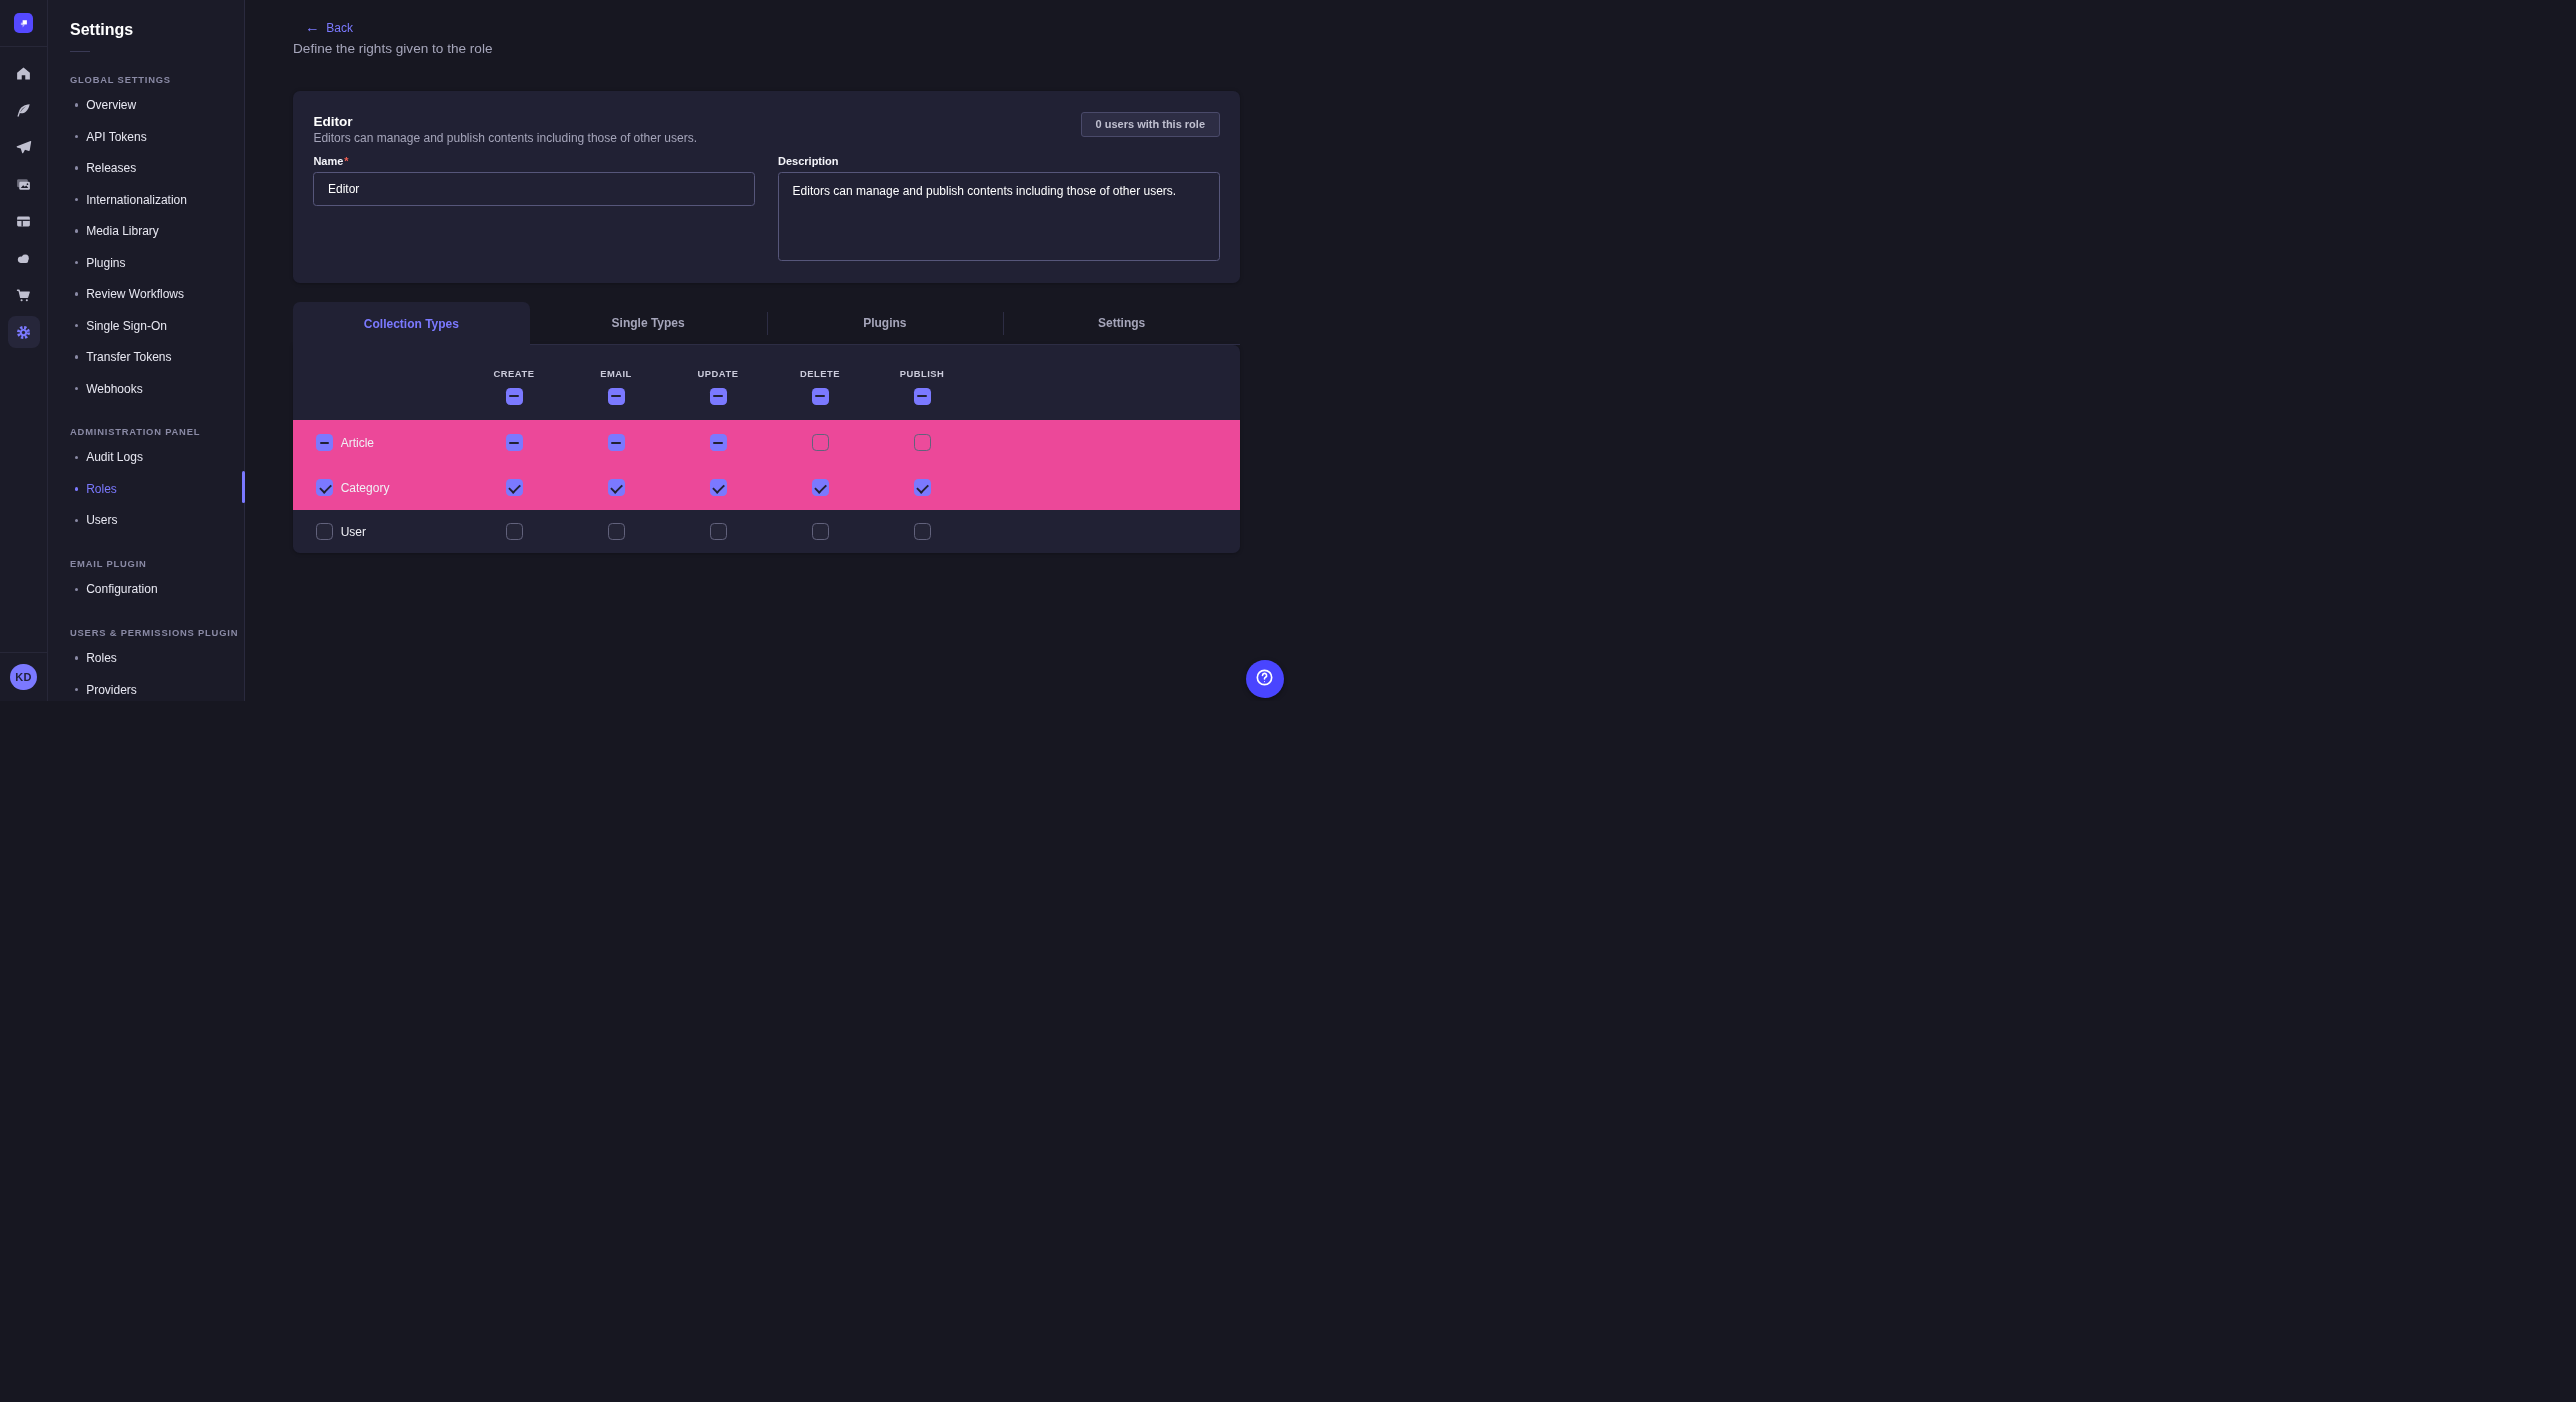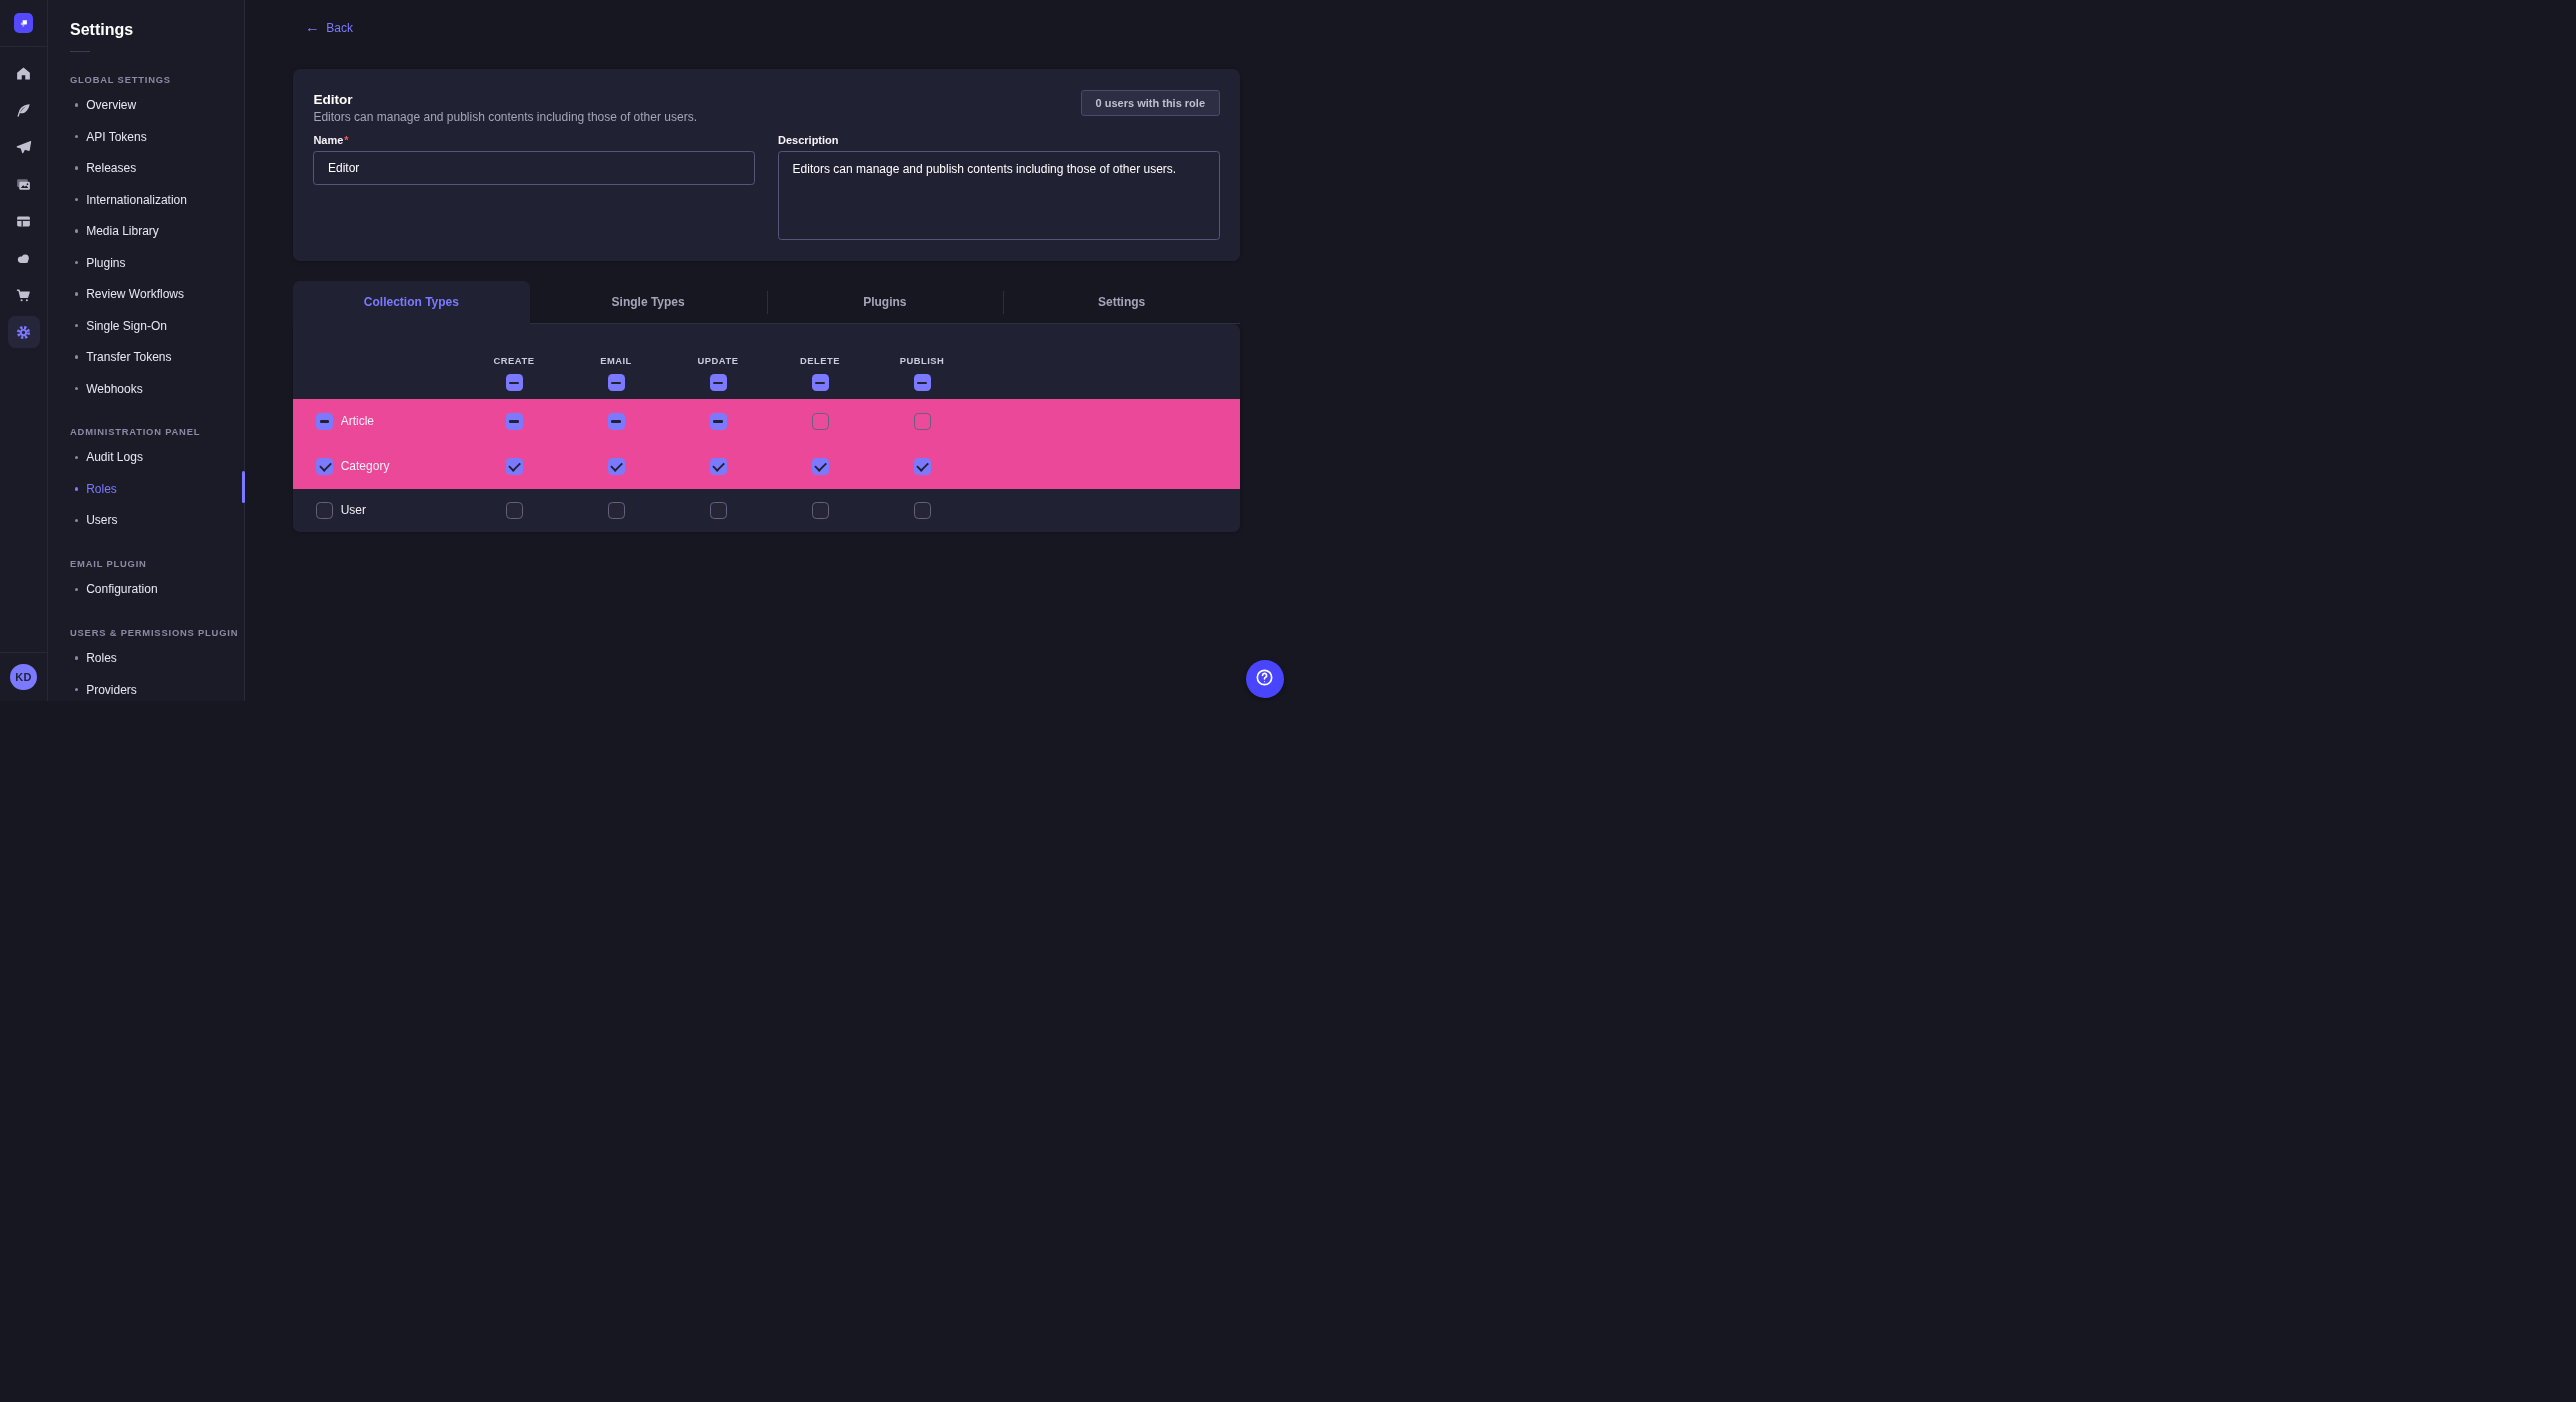--- a/index.html
+++ b/index.html
@@ -84,21 +84,21 @@
     font-size:12px; font-weight:600; color:#a5a5ba; cursor:pointer; position:relative;
     border-bottom:0.9px solid #2d2d44; }
   .tab.active { background:#212134; border-radius:6.8px 6.8px 0 0; color:#7b79ff;
     border-bottom:none; }
   .tab.sep::before { content:""; position:absolute; left:0; top:10.2px; width:0.9px;
     height:23px; background:#2d2d44; }
   .panel { background:#212134; border-radius:0 6.8px 6.8px 6.8px; overflow:hidden;
     box-shadow:0 0.9px 3.4px rgba(0,0,0,.25); }
   .pgrid { display:grid; grid-template-columns:170px 102px 102px 102px 102px 102px 1fr;
     align-items:center; }
-  .phead { height:75px; align-items:start; padding-top:31px; }
+  .phead { height:75px; align-items:start; padding-top:23px; }
   .col-head { display:flex; flex-direction:column; align-items:center; gap:8.5px; }
   .col-label { font-size:9.4px; font-weight:700; letter-spacing:0.5px; color:#cbcbdb; }
   .perm-row { height:45px; }
   .perm-row.dark { background:#ec4899; }
   .perm-row:last-child { height:43px; }
   .lead-cell { display:flex; align-items:center; gap:7.7px; padding-left:23px; }
   .row-label { font-size:12px; color:#f0f0f5; }
   .cell { display:flex; justify-content:center; }
 
   
@@ -295,20 +295,21 @@
     <div class="active-indicator"></div>
   </aside>
 
   <main class="main">
 
     <div class="back-row">
       <span class="back-arrow">←</span>
       <span>Back</span>
     </div>
 
+    <div class="page-subtitle">Define the rights given to the role</div>
 
     
     <section class="card role-card">
       <div class="role-title">Editor</div>
       <div class="role-subtitle">Editors can manage and publish contents including those of other users.</div>
       <button class="users-badge">0 users with this role</button>
       <div class="fields">
         <div class="field">
           <label class="field-label"><span>Name</span><span class="req">*</span></label>
           <input class="text-input" type="text" value="Editor" style="">

